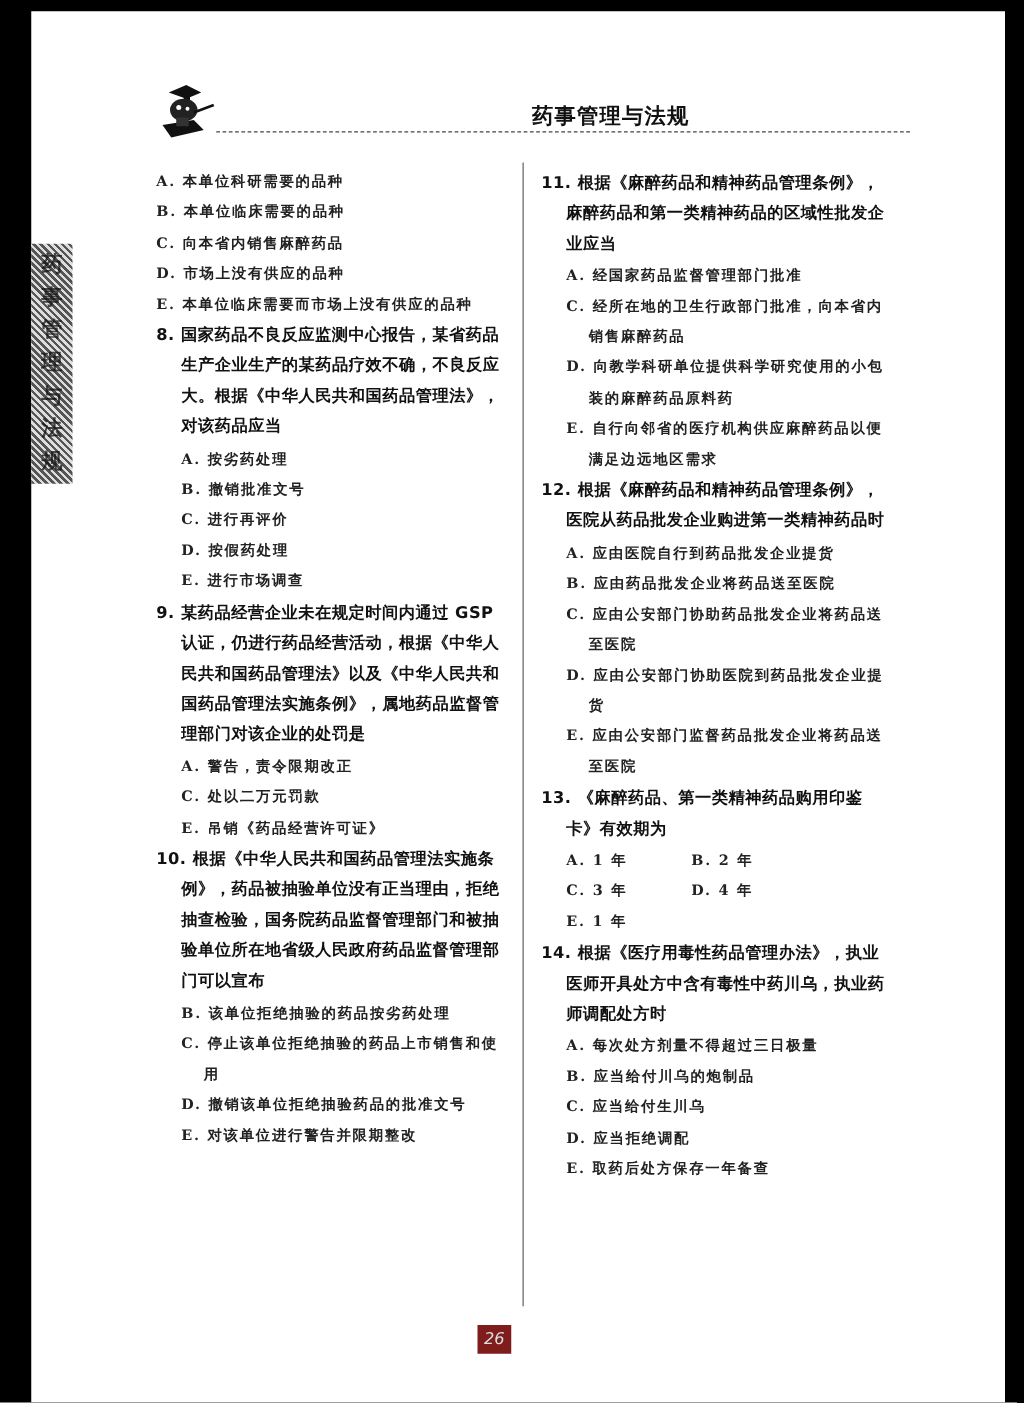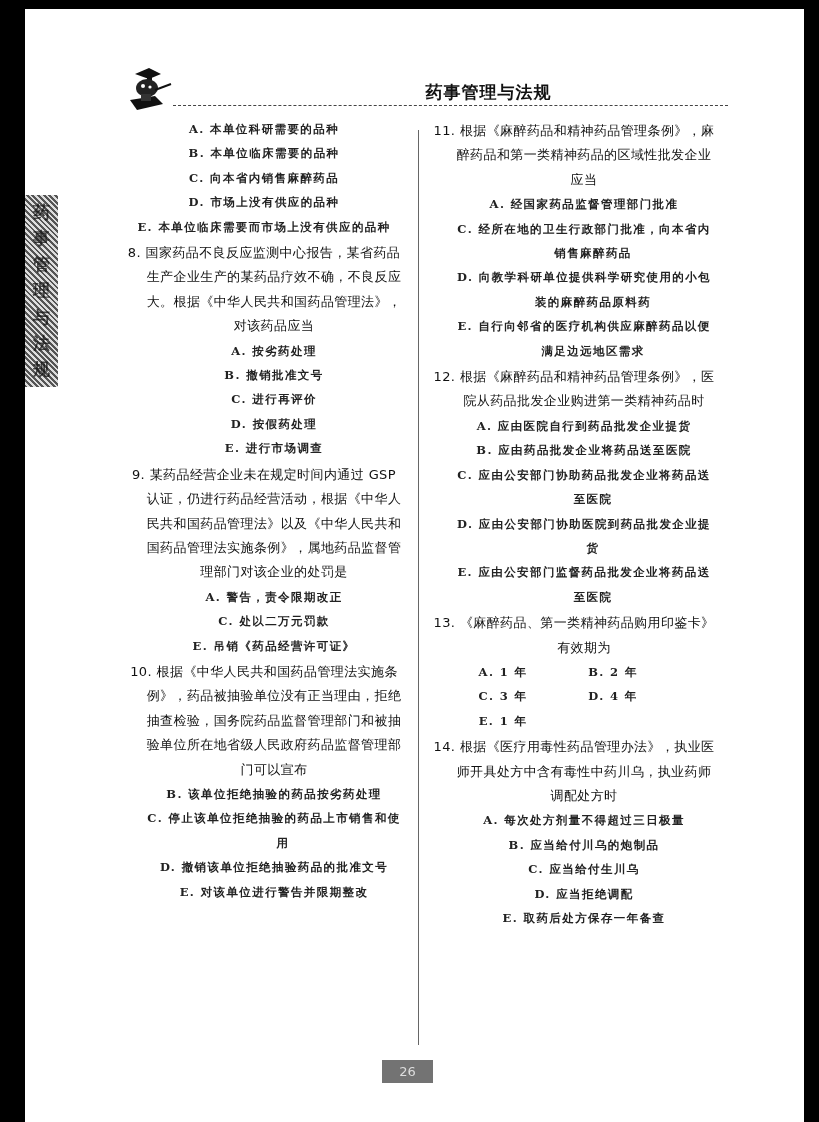--- a/index.html
+++ b/index.html
@@ -31,41 +31,41 @@
     padding: 4px 0; box-sizing: border-box;
   }
   .side-tab span {
     font-size: 17px; font-weight: bold; color: #111;
     font-family: "DejaVu Sans", sans-serif; line-height: 1; opacity: .75;
   }
   .divider {
     position: absolute; left: 393px; top: 121px; width: 1px; height: 915px; background: #666;
   }
   .col {
-    position: absolute; top: 108px; font-size: 13px; line-height: 24.4px; text-align: center;
+    position: absolute; top: 124px; font-size: 13px; line-height: 24.4px;
   }
   .col.left { left: 100px; width: 278px; }
   .col.right { left: 408px; width: 282px; }
   .q { margin-top: 2px; }
   .q-stem {
-    font-weight: normal; padding-left: 20px; text-indent: -20px;
+    font-weight: bold; padding-left: 20px; text-indent: -20px;
     font-family: "DejaVu Sans", "Liberation Sans", sans-serif; font-size: 13px;
     letter-spacing: 0.4px;
   }
   .opt {
     font-size: 11.5px; padding-left: 38px; text-indent: -18px; letter-spacing: 1.4px;
     font-weight: bold; color: #222;
   }
   .opt-grid { display: grid; grid-template-columns: 120px 120px; }
   .opt-grid .opt { padding-left: 38px; }
   .lead-opts .opt { padding-left: 18px; }
   .page-num {
-    position: absolute; left: 357px; top: 1051px; width: 51px; height: 23px;
-    background: #737373; color: #ddd; font-family: "DejaVu Sans", sans-serif;
-    font-size: 13px; text-align: center; line-height: 23px;
+    position: absolute; left: 357px; top: 1051px; width: 27px; height: 23px;
+    background: #7f1d1d; color: #ddd; font-family: "DejaVu Sans", sans-serif;
+    font-size: 13px; text-align: center; line-height: 23px; font-style: italic;
   }
 </style>
 </head>
 <body>
 
 <div class="page">
 
   <div class="header-logo">
     <svg width="50" height="50" viewBox="0 0 50 50">
       <polygon points="8,10 22,4 34,10 22,15" fill="#111"></polygon>

